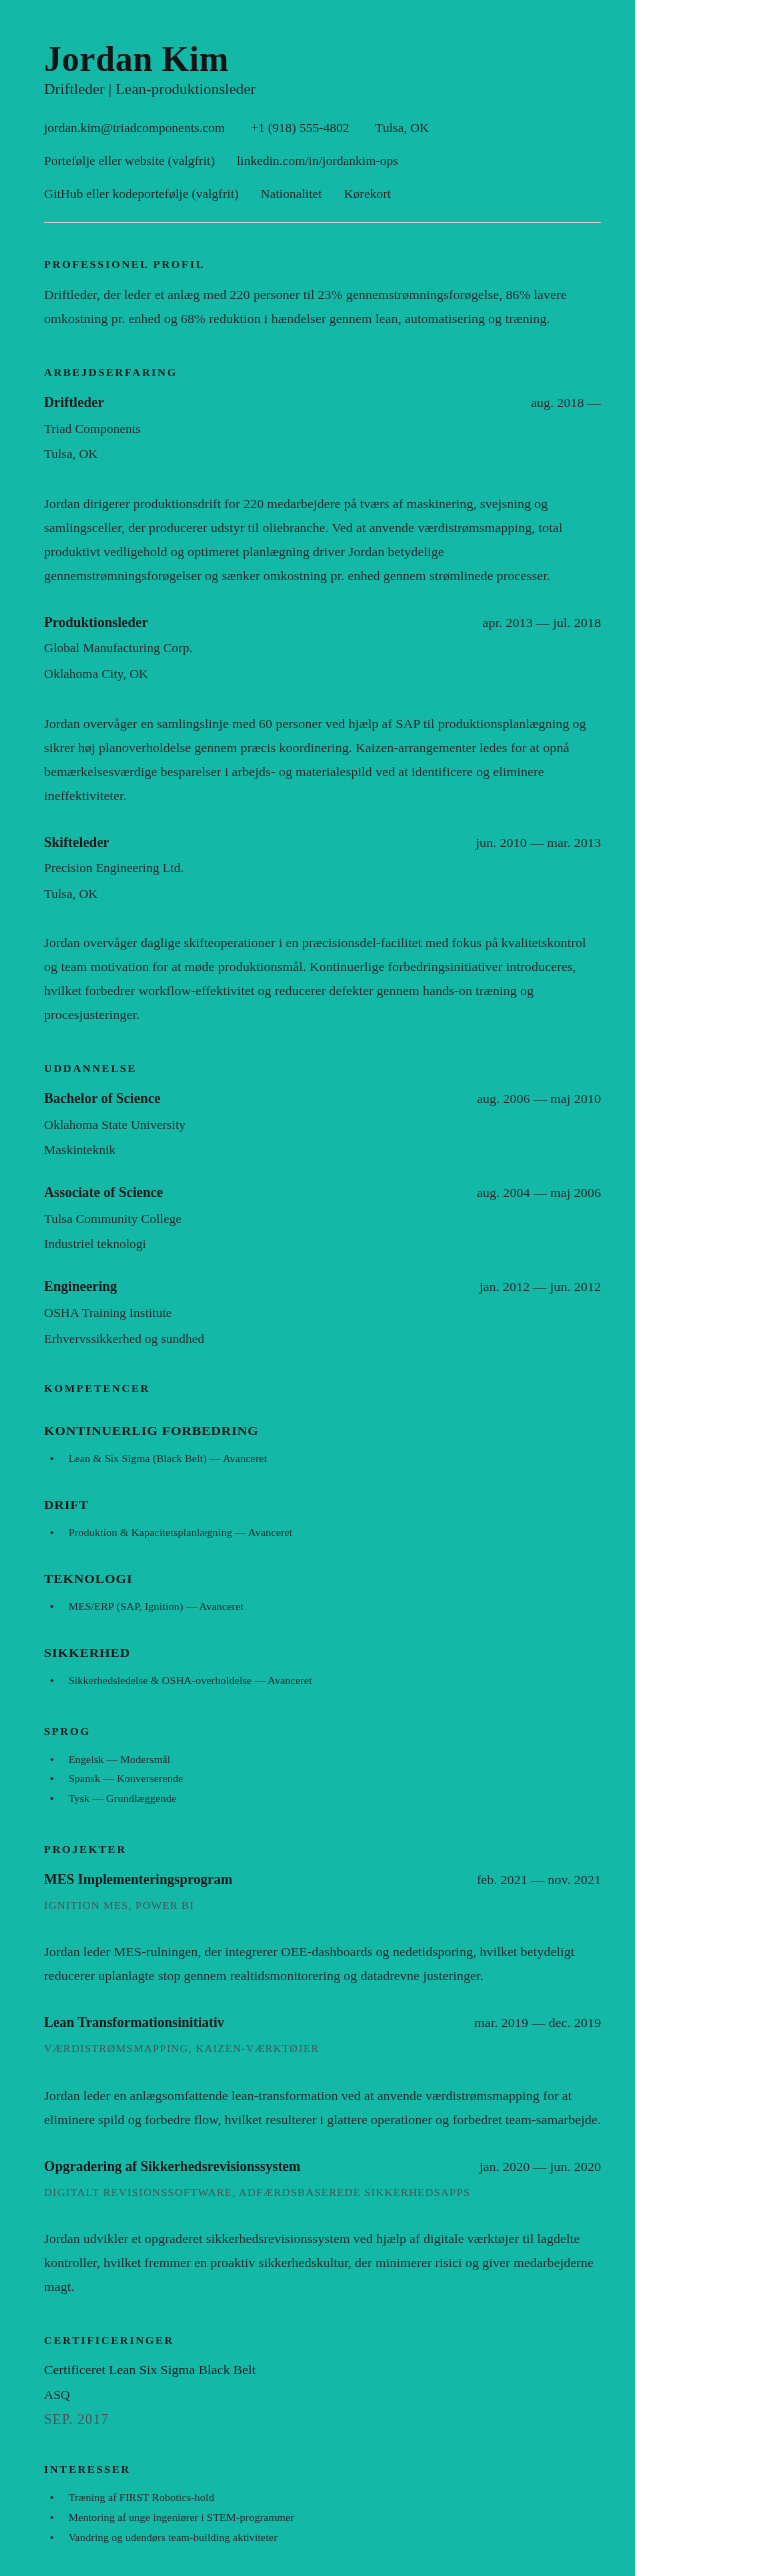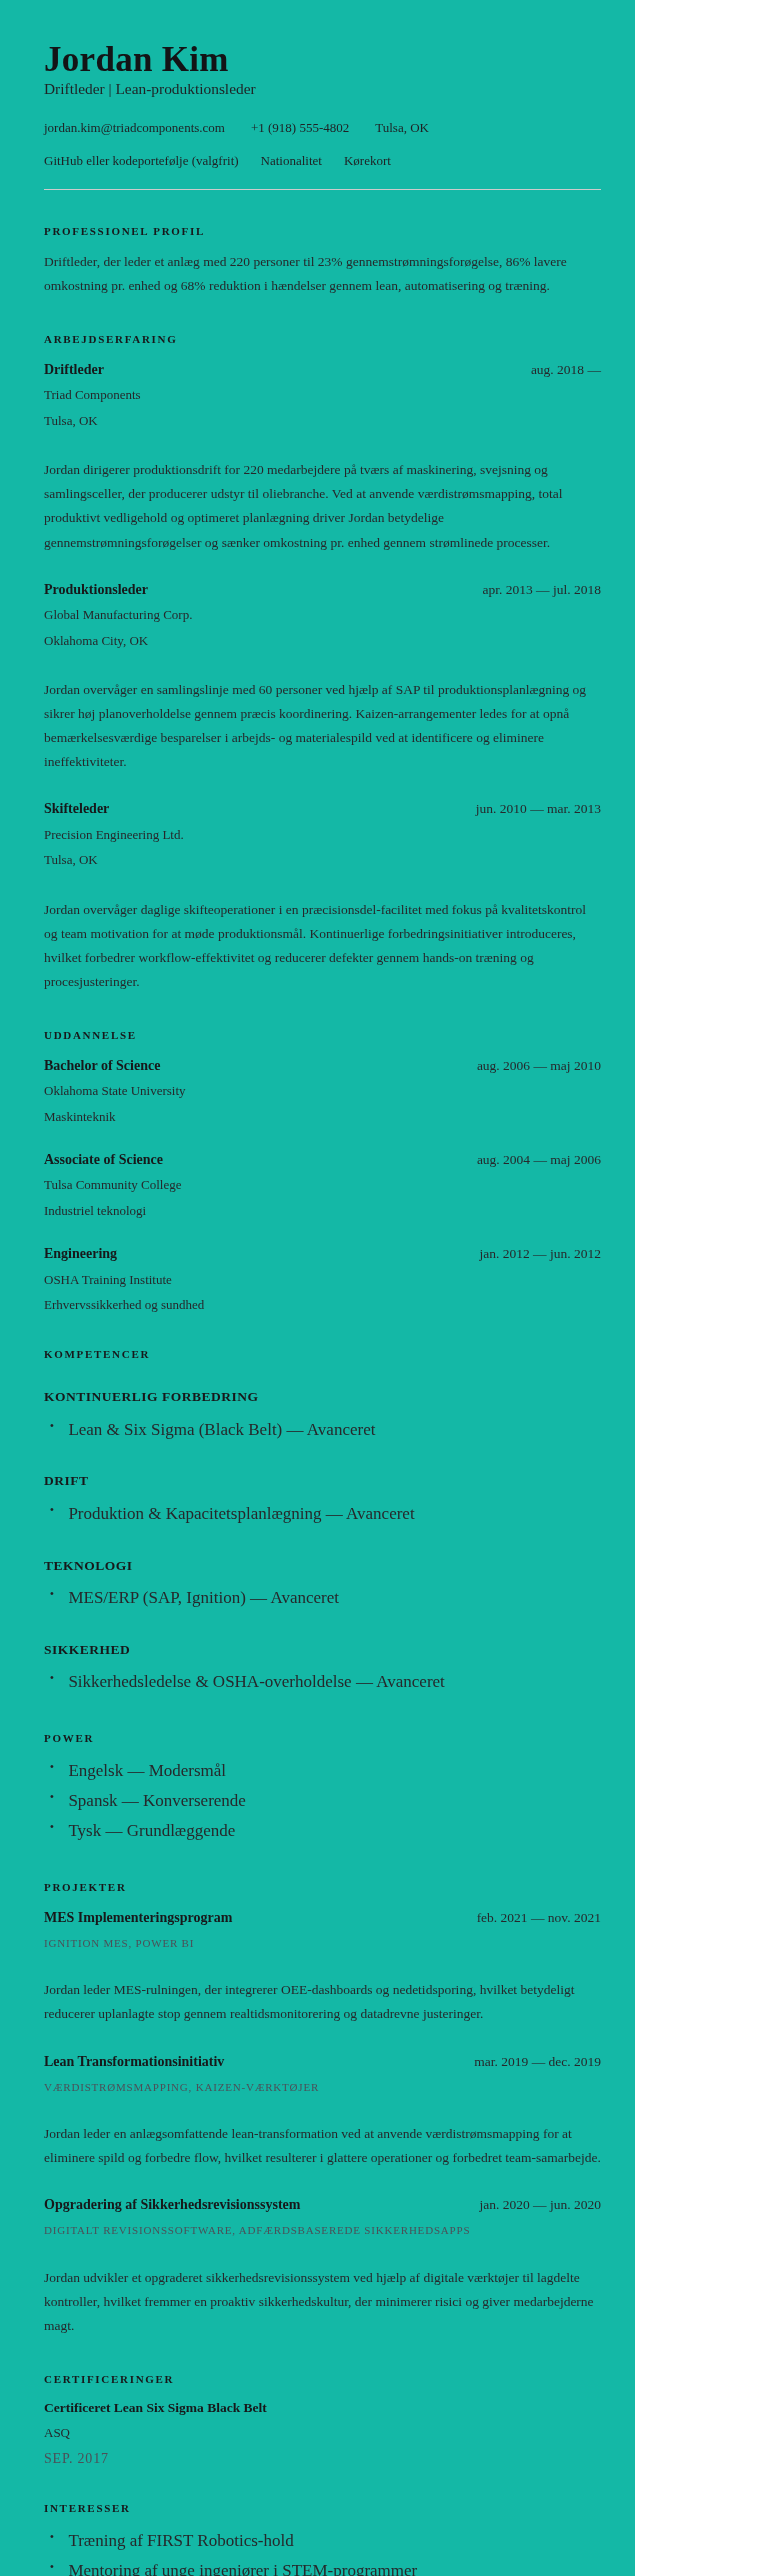--- a/index.html
+++ b/index.html
@@ -41,44 +41,48 @@
   .entry:last-child { margin-bottom: 0; }
   .entry-head { display: flex; justify-content: space-between; align-items: baseline; }
   .entry-title { font-size: 14px; font-weight: 700; color: #17181a; margin: 0; text-align: right; }
   .entry-dates { font-size: 13.5px; color: #26282b; white-space: nowrap; padding-left: 15.4px; }
   .entry-line { font-size: 13px; margin-top: 9.6px; }
   .entry-meta { font-size: 11px; letter-spacing: 0.8px; color: #4b5058; margin-top: 11px; }
   .desc { font-size: 13.5px; line-height: 1.78; margin: 29.5px 0 0 0; max-width: 696px; }
   
   .group { margin-top: 29px; margin-bottom: 18px; }
   .group-label { font-size: 13.5px; font-weight: 700; letter-spacing: 0.5px; color: #17181a; margin: 0; }
-  ul.blist { list-style: none; margin: 10.3px 0 0 0; padding: 0; font-size: 17px; }
+  ul.blist { list-style: none; margin: 10.3px 0 0 0; padding: 0; font-size: 11px; }
   ul.blist li { position: relative; padding-left: 24.4px; line-height: 1.7; margin-top: 1.3px; }
   ul.blist li::before { content: "\2022"; position: absolute; left: 5.8px; top: 0; font-size: 12.2px; color: #202225; }
   
-  .cert-name { font-size: 13.5px; font-weight: 700; color: #17181a; margin-top: 15.4px; }
+  .cert-name { font-size: 13.5px; font-weight: 400; color: #17181a; margin-top: 15.4px; }
   .cert-issuer { font-size: 13px; margin-top: 9px; }
   .cert-date { font-size: 14px; letter-spacing: 0.8px; color: #4b5058; margin-top: 9.6px; }
 </style>
 </head>
 <body>
 
 <div class="page">
 
   <header>
     <h1 class="name">Jordan Kim</h1>
     <div class="headline">Driftleder | Lean-produktionsleder</div>
 
     <div class="contact">
       <div class="contact-row">
         <span>jordan.kim@triadcomponents.com</span>
         <span>+1 (918) 555-4802</span>
         <span>Tulsa, OK</span>
       </div>
       <div class="contact-row">
+        <span>Portefølje eller website (valgfrit)</span>
+        <span>linkedin.com/in/jordankim-ops</span>
+      </div>
+      <div class="contact-row">
         <span>GitHub eller kodeportefølje (valgfrit)</span>
         <span>Nationalitet</span>
         <span>Kørekort</span>
       </div>
     </div>
 
     <hr class="rule">
   </header>
 
   <section class="section">
@@ -177,21 +181,21 @@
 
     <div class="group">
       <h3 class="group-label">SIKKERHED</h3>
       <ul class="blist">
         <li>Sikkerhedsledelse &amp; OSHA-overholdelse — Avanceret</li>
       </ul>
     </div>
   </section>
 
   <section class="section">
-    <h2 class="section-title">POWER</h2>
+    <h2 class="section-title">SPROG</h2>
     <ul class="blist" style="margin-top:13px;">
       <li>Engelsk — Modersmål</li>
       <li>Spansk — Konverserende</li>
       <li>Tysk — Grundlæggende</li>
     </ul>
   </section>
 
   <section class="section">
     <h2 class="section-title">PROJEKTER</h2>
 

